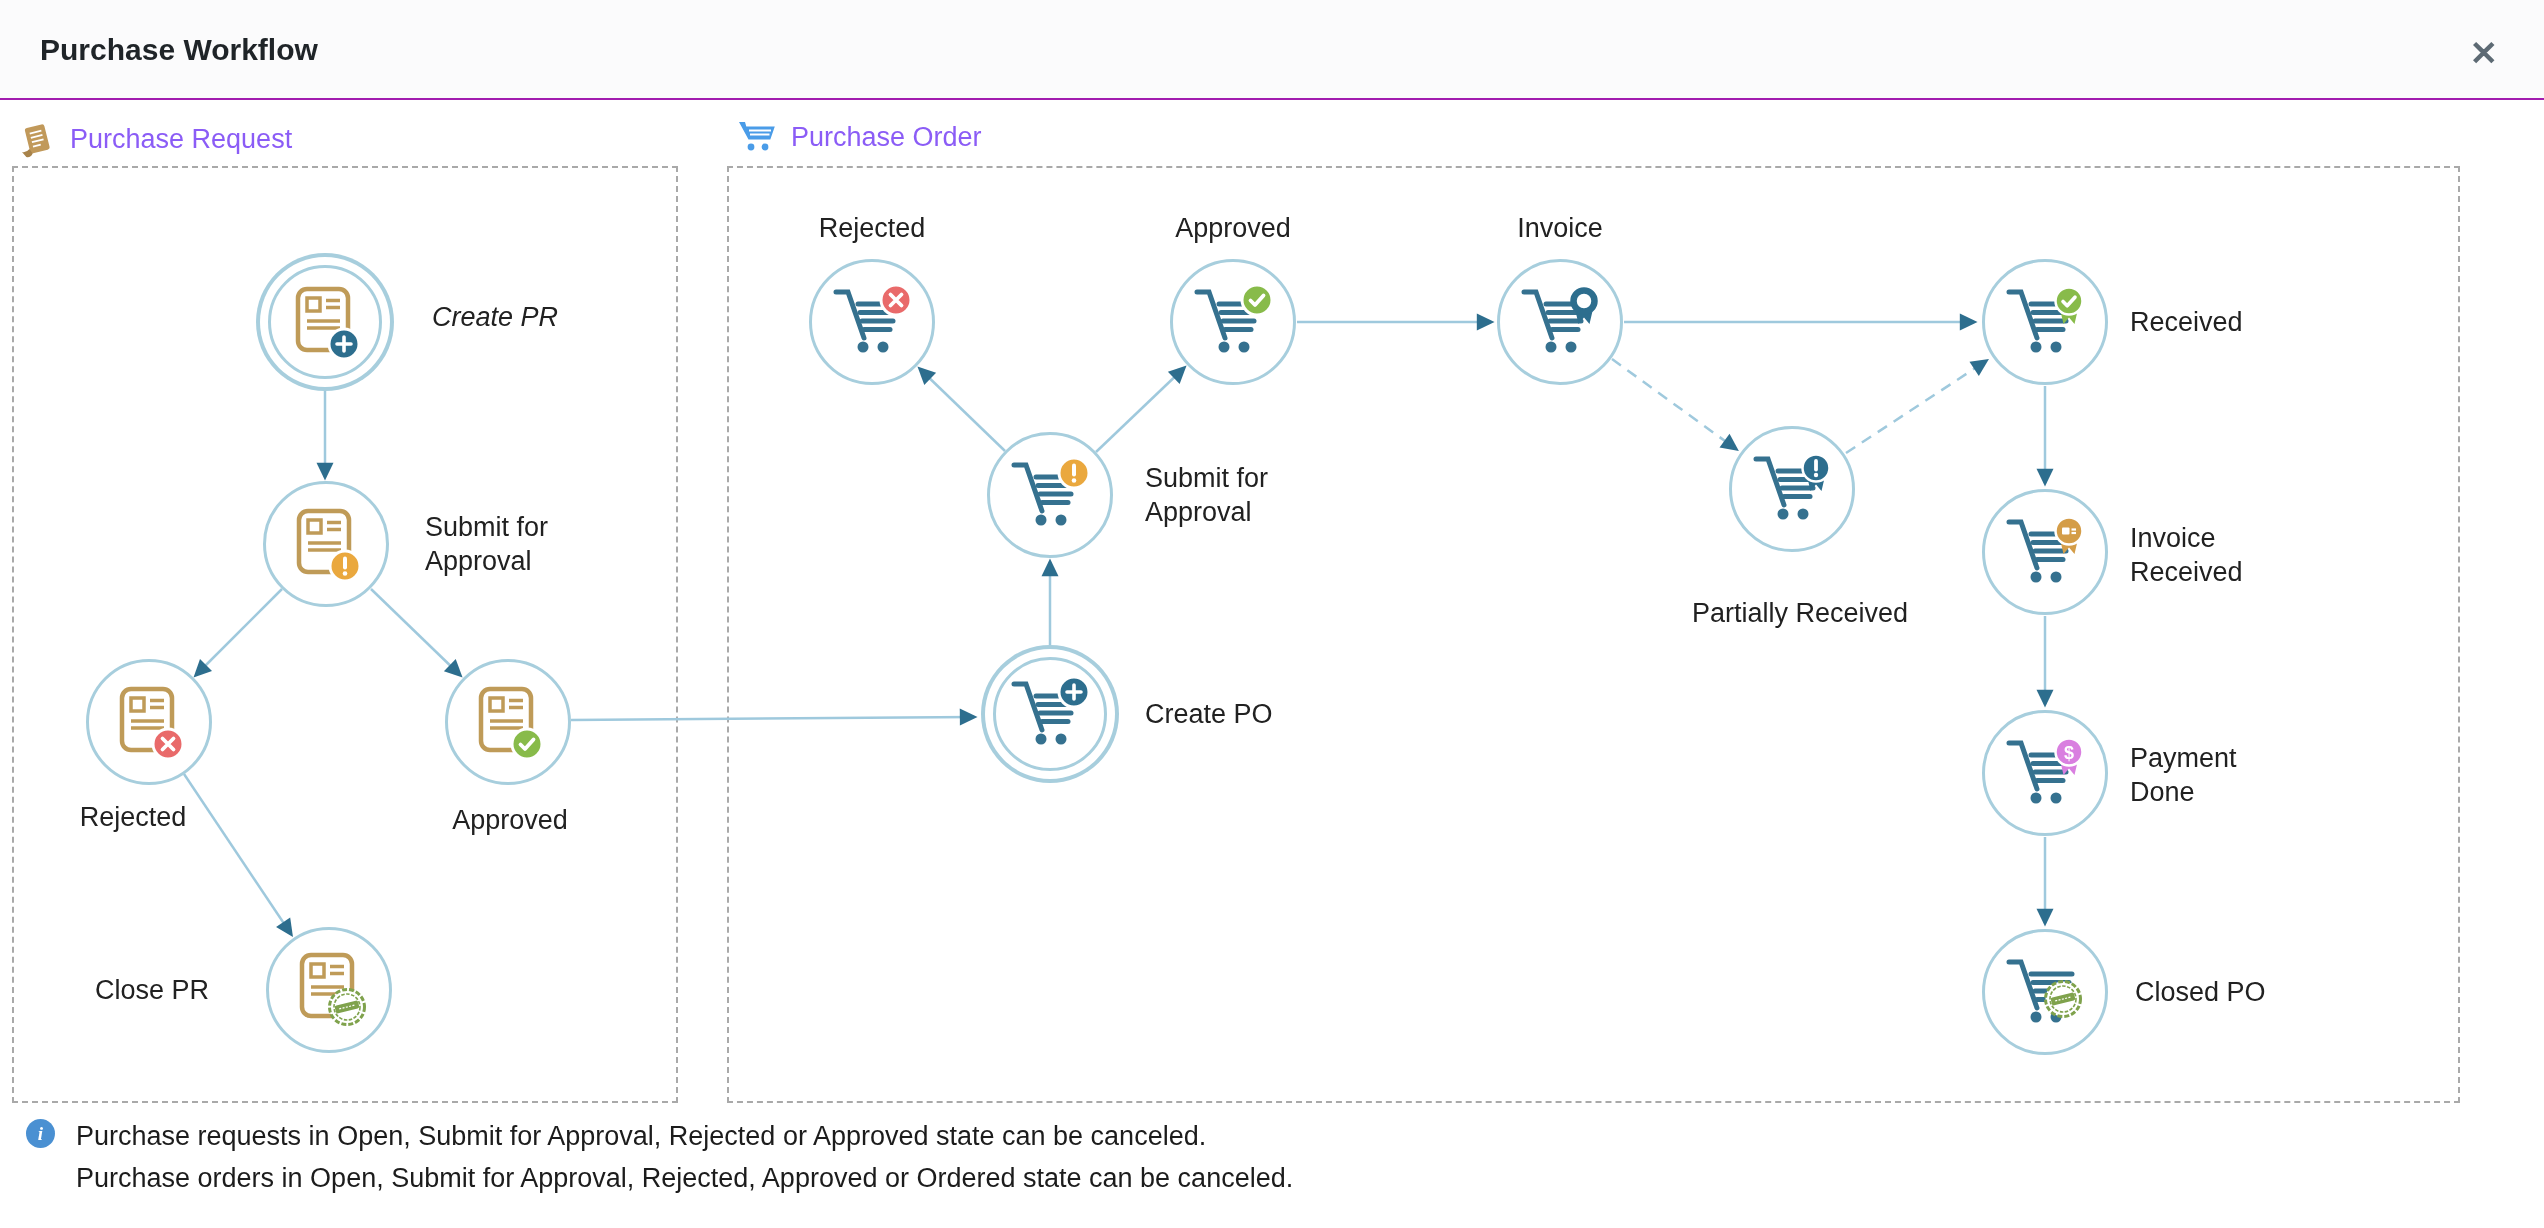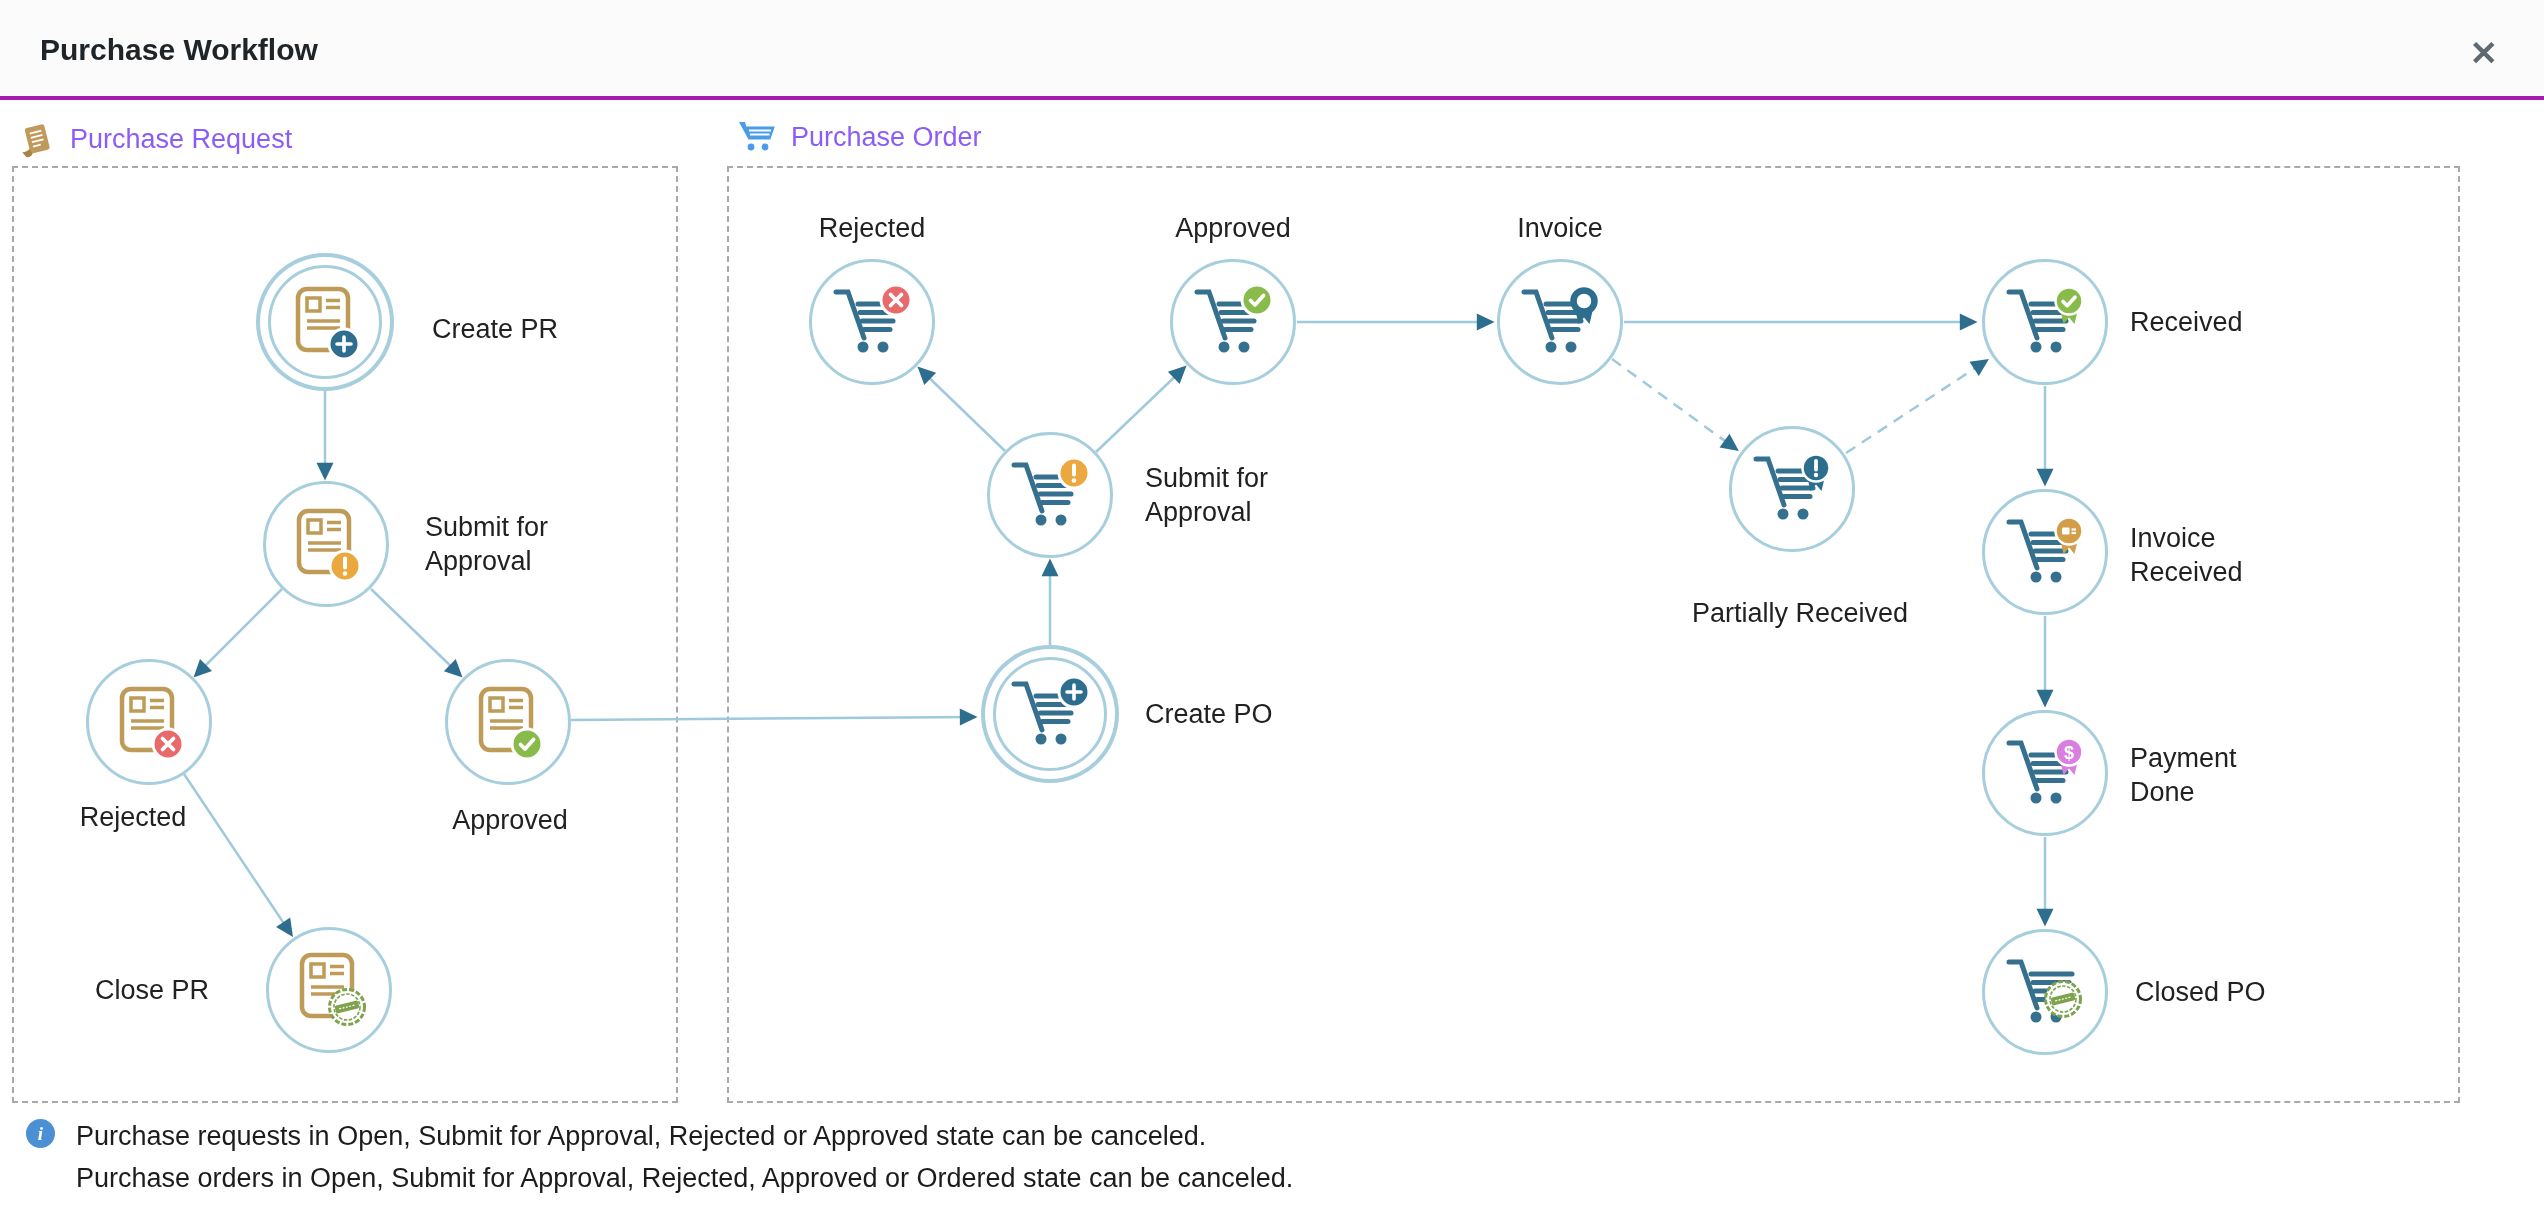--- a/index.html
+++ b/index.html
@@ -2,21 +2,21 @@
 <html><head>
 <meta charset="utf-8">
 <style>
   html,body{margin:0;padding:0;background:#fff;}
   #app{
     position:relative;width:2544px;height:1228px;background:#ffffff;overflow:hidden;
     font-family:"Liberation Sans",sans-serif;color:#212121;
   }
   
   .dlg-header{position:absolute;left:0;top:0;width:2544px;height:100px;background:#fbfbfc;
-    border-bottom:4px solid #a21caf;box-sizing:border-box;}
+    border-bottom:2px solid #a21caf;box-sizing:border-box;}
   .dlg-title{position:absolute;left:40px;top:50px;transform:translateY(-50%);
     font-size:30px;font-weight:600;color:#1f2428;margin:0;}
   .close-btn{position:absolute;right:46px;top:36px;background:none;border:none;padding:0;
     font-size:34px;line-height:1;color:#5d6a74;font-weight:600;cursor:pointer;}
   
   .section-label{position:absolute;display:flex;align-items:center;gap:14px;font-size:27px;color:#8b5cf6;}
   .sec-pr{left:18px;top:120px;}
   .sec-po{left:737px;top:120px;}
   .section-box{position:absolute;border:2px dashed #a9a9a9;box-sizing:border-box;}
   .box-pr{left:12px;top:166px;width:666px;height:937px;}
@@ -268,21 +268,21 @@
         </g>
     </svg>
   </div>
   <div class="node" style="left:1982px;top:929px;">
     <svg width="88" height="78" viewBox="0 0 88 78">
       <use href="#cart" xlink:href="#cart"></use>
         <use href="#stamp" xlink:href="#stamp" transform="translate(62,46)"></use>
     </svg>
   </div>
 
-  <div class="nlabel" style="left:432px;top:312px;">Create PR</div>
+  <div class="nlabel" style="left:432px;top:300px;font-style:italic;">Create PR</div>
   <div class="nlabel" style="left:425px;top:510px;width:150px;">Submit for Approval</div>
   <div class="nlabel tc" style="left:33px;top:800px;width:200px;">Rejected</div>
   <div class="nlabel tc" style="left:410px;top:803px;width:200px;">Approved</div>
   <div class="nlabel tr" style="left:52px;top:973px;width:200px;">Close PR</div>
 
   <div class="nlabel tc" style="left:772px;top:211px;width:200px;">Rejected</div>
   <div class="nlabel tc" style="left:1133px;top:211px;width:200px;">Approved</div>
   <div class="nlabel tc" style="left:1460px;top:211px;width:200px;">Invoice</div>
   <div class="nlabel" style="left:2130px;top:305px;">Received</div>
   <div class="nlabel" style="left:1145px;top:461px;width:150px;">Submit for Approval</div>

